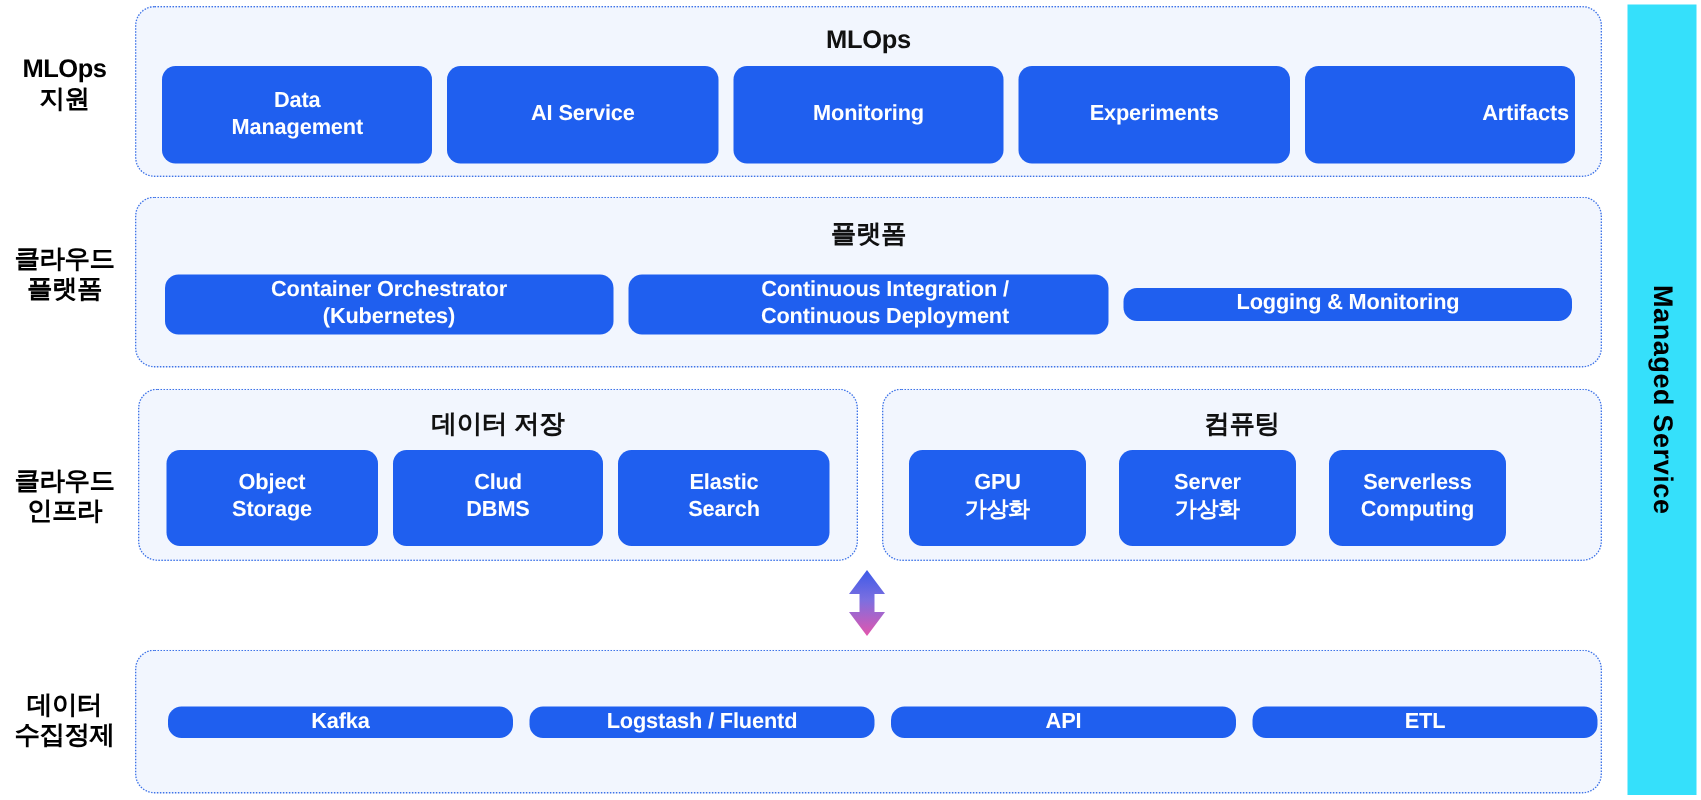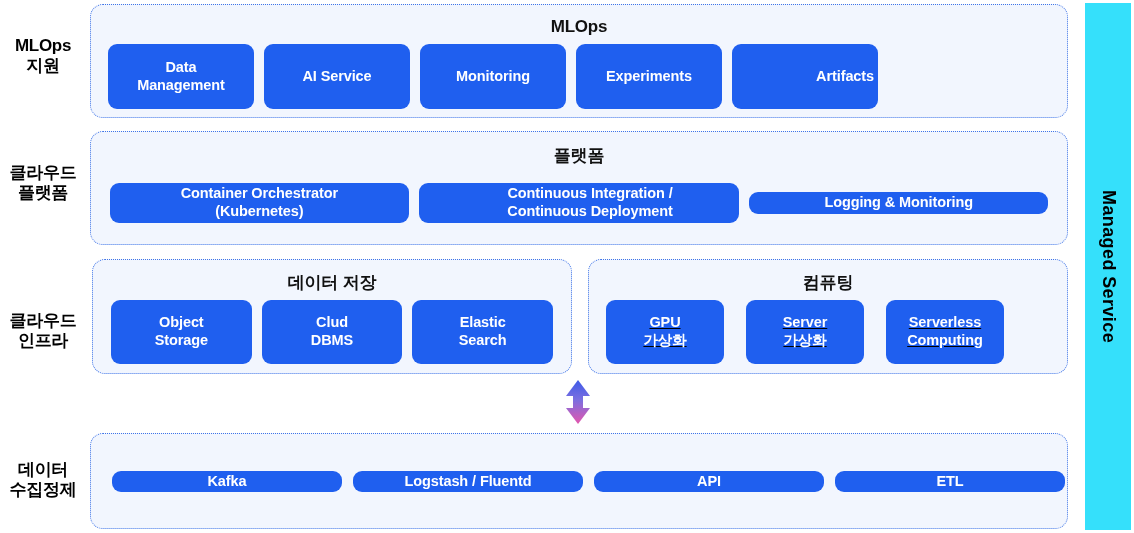--- a/index.html
+++ b/index.html
@@ -107,21 +107,21 @@
 
   <div class="row-label" style="top:36px;">
     <span class="ln">MLOps</span>
     <span class="ln">지원</span>
   </div>
 
   <div class="group" style="left:90px; top:4px; width:978px; height:114px;">
     <div class="group-title" style="top:12px;">MLOps</div>
   </div>
 
-  <div class="boxrow" style="left:108px; top:44px; width:770px; height:65px; gap:10px;">
+  <div class="boxrow" style="left:108px; top:44px; width:942px; height:65px; gap:10px;">
     <div class="box" style="flex:1;">
       <span>
         <span class="ln">Data</span>
         <span class="ln">Management</span>
       </span>
     </div>
     <div class="box" style="flex:1;">
       <span class="ln">AI Service</span>
     </div>
     <div class="box" style="flex:1;">
@@ -189,21 +189,21 @@
         <span class="ln">Elastic</span>
         <span class="ln">Search</span>
       </span>
     </div>
   </div>
 
   <div class="group" style="left:588px; top:259px; width:480px; height:115px;">
     <div class="group-title" style="top:11px;">컴퓨팅</div>
   </div>
 
-  <div class="boxrow" style="left:606px; top:300px; width:398px; height:64px; gap:22px;text-decoration:underline;">
+  <div class="boxrow" style="left:606px; top:300px; width:398px; height:64px; gap:22px;">
     <div class="box" style="flex:1;">
       <span>
         <span class="ln">GPU</span>
         <span class="ln">가상화</span>
       </span>
     </div>
     <div class="box" style="flex:1;">
       <span>
         <span class="ln">Server</span>
         <span class="ln">가상화</span>

